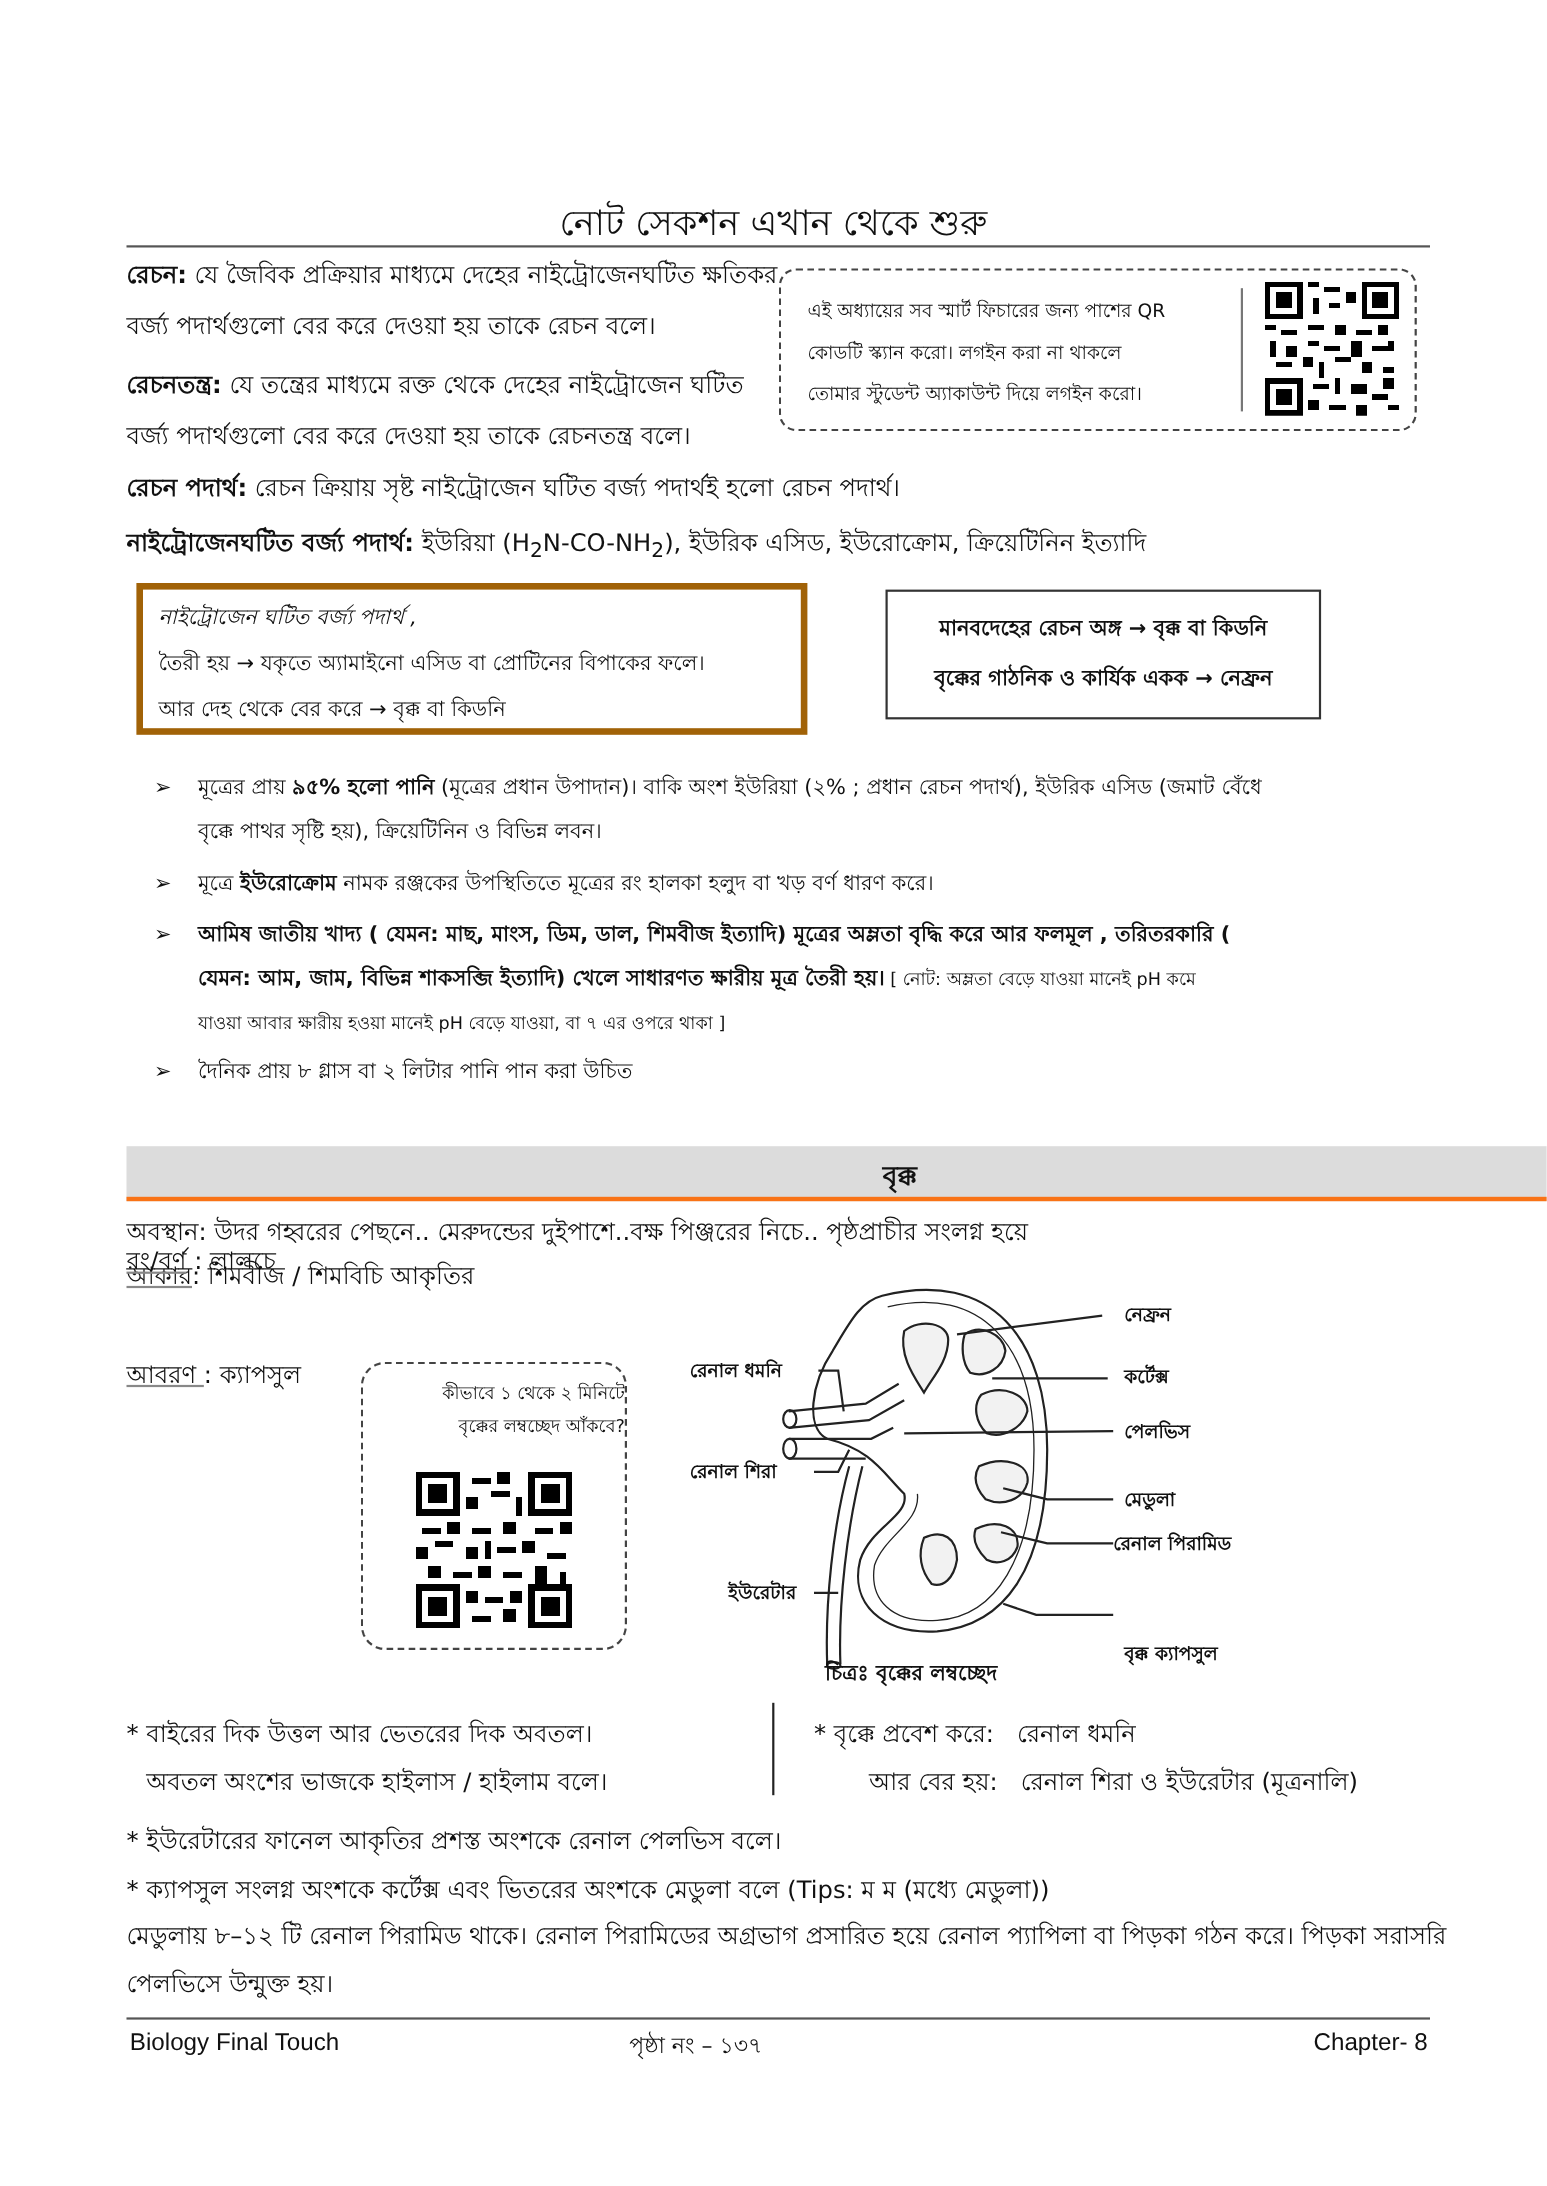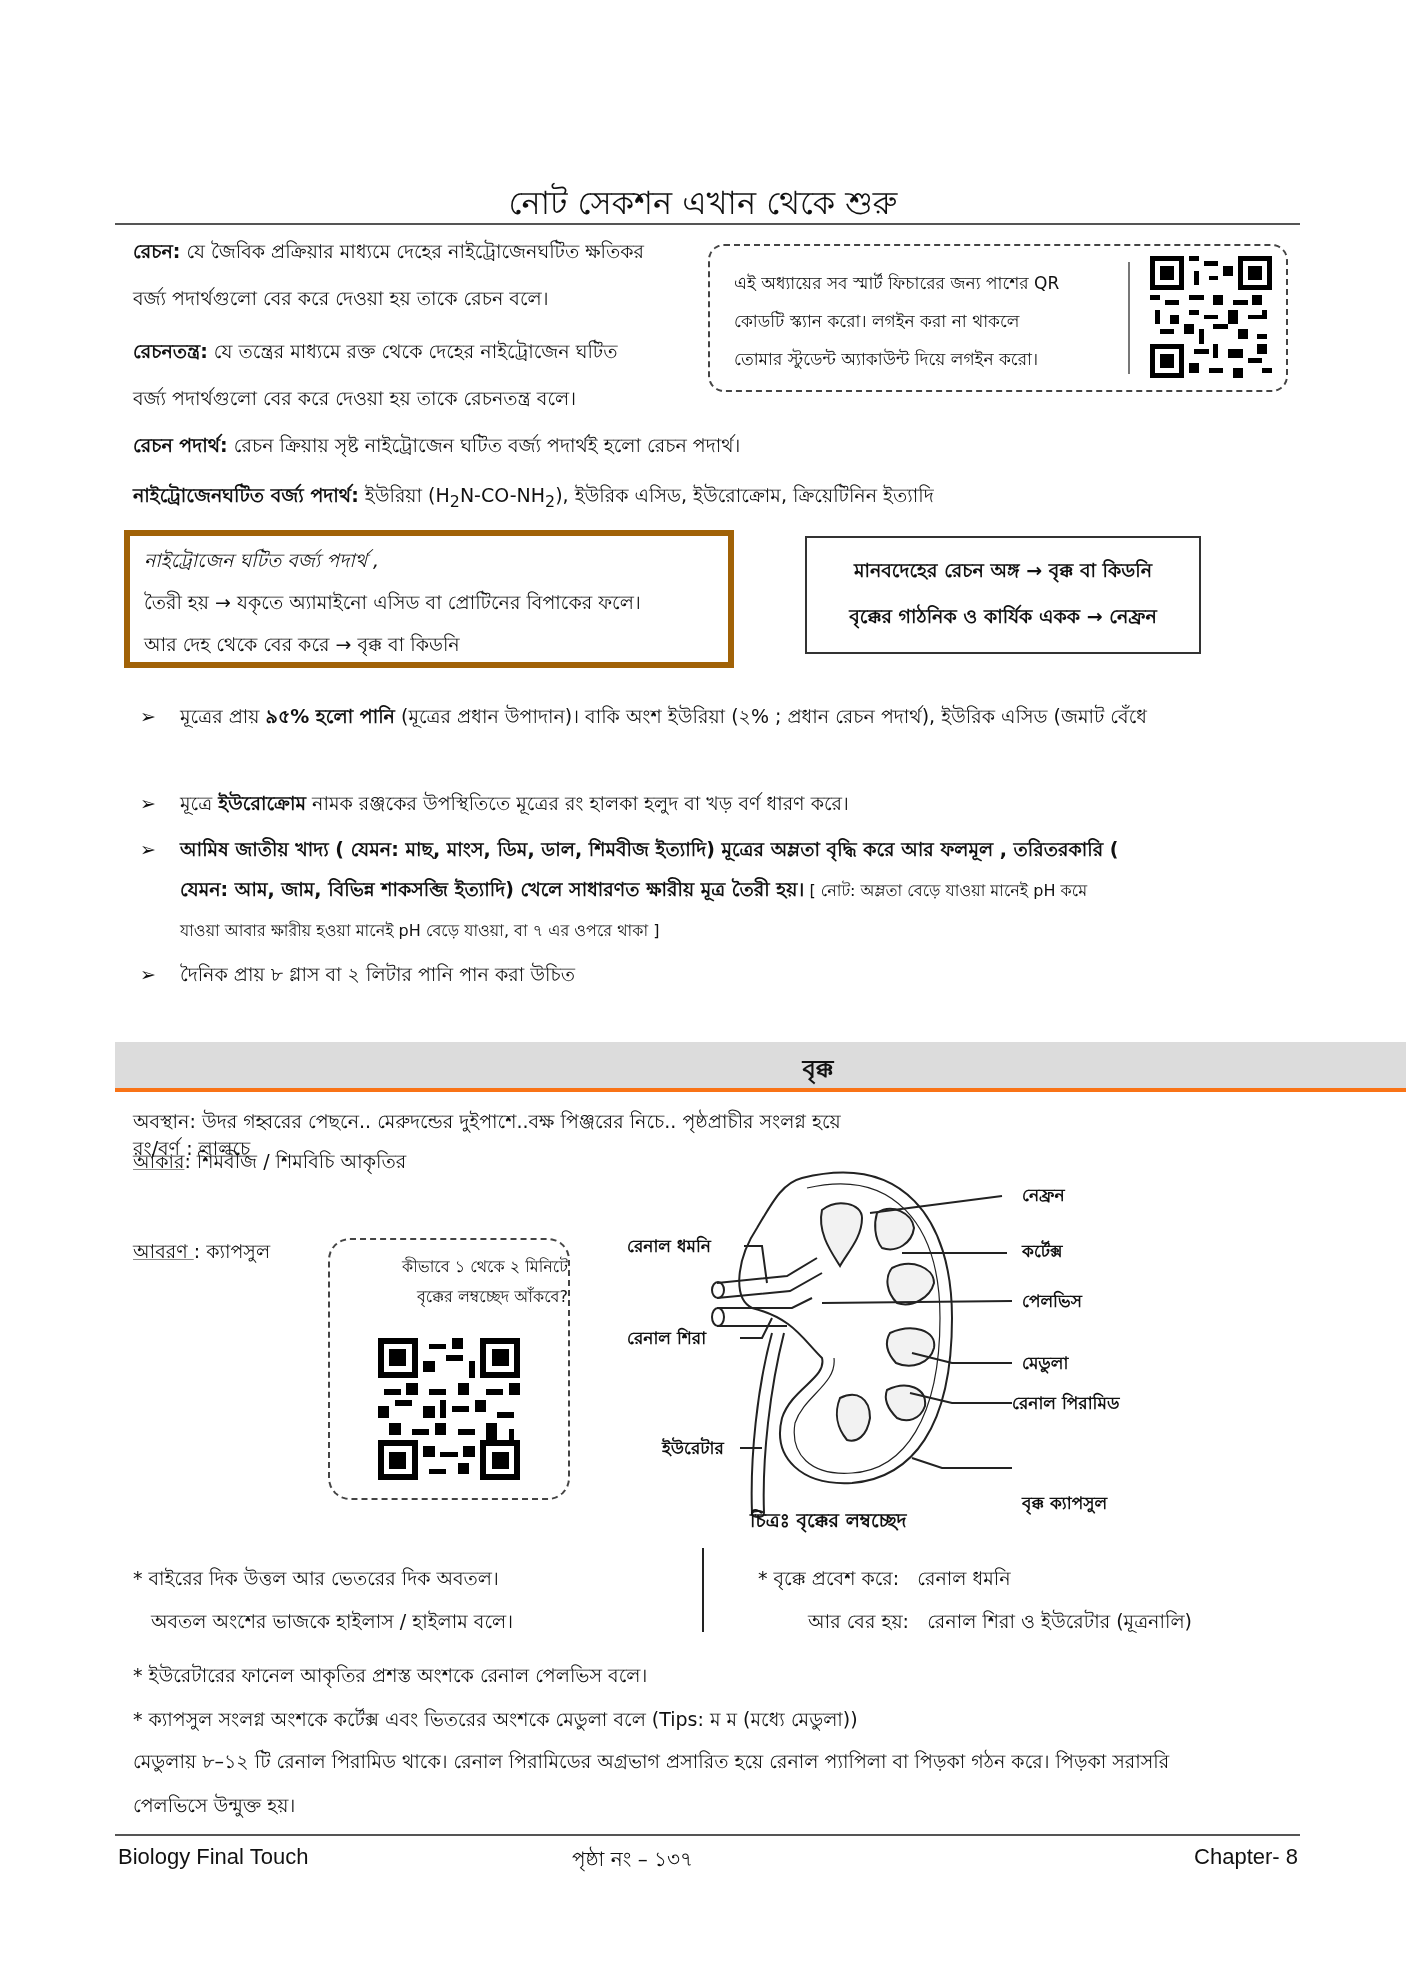--- a/index.html
+++ b/index.html
@@ -1,19 +1,19 @@
 <!DOCTYPE html>
 <html><head>
 <meta charset="utf-8">
 <style>
   html, body { margin: 0; padding: 0; background: #ffffff; }
   body { width: 1406px; height: 1987px; position: relative; overflow: hidden;
          font-family: "DejaVu Sans", "Liberation Sans", sans-serif; color: #111; }
   .abs { position: absolute; }
-  .t { font-size: 19px; line-height: 26px; white-space: nowrap; margin-left: 18px; }
+  .t { font-size: 22px; line-height: 26px; white-space: nowrap; }
   b, .b { font-weight: bold; }
   .title { left: 0; width: 1406px; top: 178px; text-align: center; font-size: 32px; font-weight: normal; }
   .rule-top { left: 115px; top: 223px; width: 1185px; height: 2px; background: #555; }
   .qr-box { left: 708px; top: 244px; width: 580px; height: 148px; border: 2px dashed #444; border-radius: 16px; box-sizing: border-box; }
   .qr-text { left: 24px; top: 18px; font-size: 17px; line-height: 38px; white-space: nowrap; }
   .qr-divider { left: 418px; top: 16px; width: 2px; height: 112px; background: #777; }
   .qr-img { left: 440px; top: 10px; width: 122px; height: 122px; }
   .box1 { left: 124px; top: 530px; width: 610px; height: 138px; border: 6px solid #a16207; box-sizing: border-box; }
   .box1 .line { left: 14px; font-size: 19px; white-space: nowrap; }
   .box2 { left: 805px; top: 536px; width: 396px; height: 118px; border: 2px solid #333; box-sizing: border-box; }
@@ -124,20 +124,21 @@
 </div>
 
 <div class="abs box2">
   <div class="abs line" style="top:18px;">মানবদেহের রেচন অঙ্গ →  বৃক্ক বা কিডনি</div>
   <div class="abs line" style="top:64px;">বৃক্কের গাঠনিক ও কার্যিক একক → নেফ্রন</div>
 </div>
 
 <div class="abs bullet" style="top:703px;">➢</div>
 <div class="abs bullet-text" style="top:696px;">
   <div><span>মূত্রের প্রায় </span><b>৯৫% হলো পানি</b><span> (মূত্রের প্রধান উপাদান)। বাকি অংশ ইউরিয়া (২% ; প্রধান রেচন পদার্থ), ইউরিক এসিড (জমাট বেঁধে</span></div>
+  <div>বৃক্কে পাথর সৃষ্টি হয়), ক্রিয়েটিনিন ও বিভিন্ন  লবন।</div>
 </div>
 
 <div class="abs bullet" style="top:790px;">➢</div>
 <div class="abs bullet-text" style="top:783px;">
   <span>মূত্রে </span><b>ইউরোক্রোম</b><span> নামক রঞ্জকের উপস্থিতিতে মূত্রের রং হালকা হলুদ বা খড় বর্ণ ধারণ করে।</span>
 </div>
 
 <div class="abs bullet" style="top:836px;">➢</div>
 <div class="abs bullet-text" style="top:829px;">
   <div class="b">আমিষ জাতীয় খাদ্য ( যেমন: মাছ, মাংস, ডিম, ডাল, শিমবীজ ইত্যাদি) মূত্রের অম্লতা বৃদ্ধি করে আর ফলমূল , তরিতরকারি (</div>

